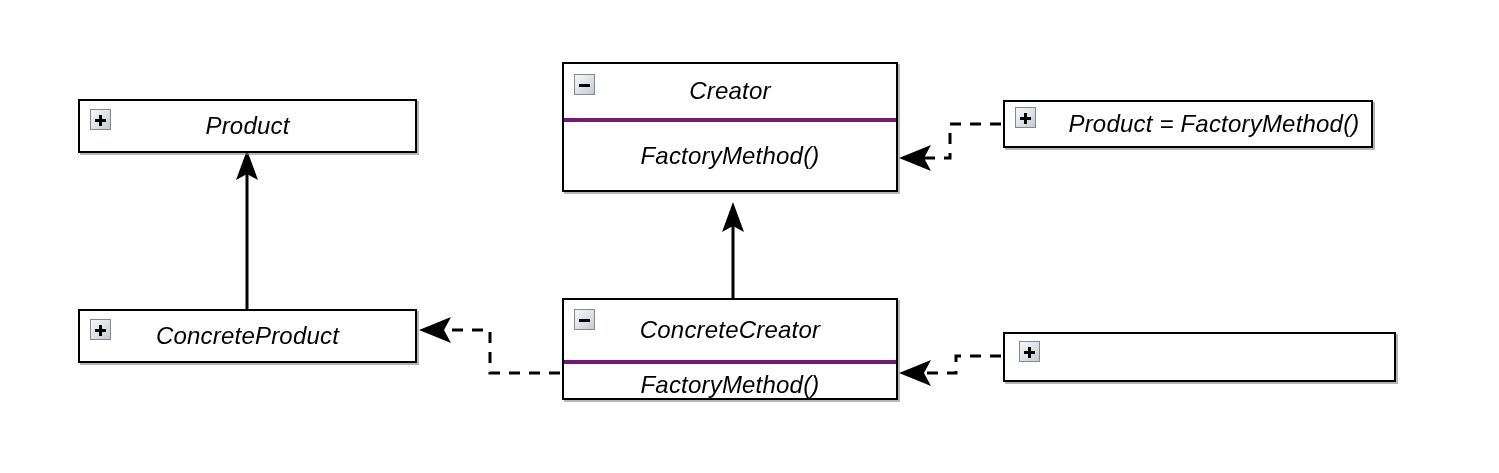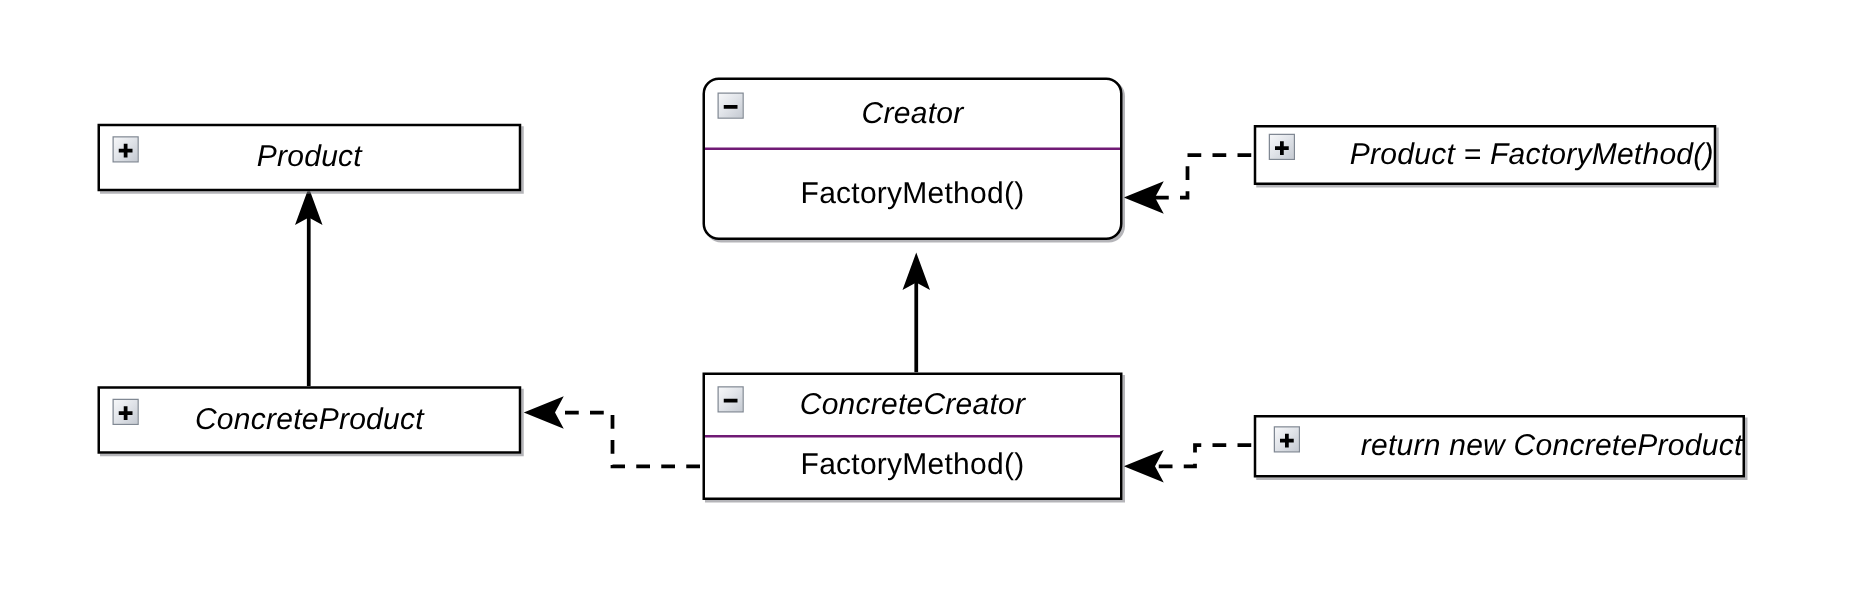--- a/index.html
+++ b/index.html
@@ -33,21 +33,22 @@
     z-index: 2;
   }
   .box-row {
     position: relative;
     box-sizing: border-box;
     display: flex;
     align-items: center;
     justify-content: center;
   }
   .row-divider {
-    border-top: 2px solid #701a75;
+    border-top: 4px solid #701a75;
+    font-style: italic;
   }
   .title-row {
     font-style: italic;
   }
   .title-text {
     font-size: 24px;
     font-style: italic;
     color: #000000;
     white-space: nowrap;
     letter-spacing: 0.2px;
@@ -59,21 +60,21 @@
     letter-spacing: 0.2px;
   }
   .note-text {
     font-size: 24px;
     font-style: italic;
     color: #000000;
     white-space: nowrap;
     letter-spacing: 0.2px;
   }
   .note-row {
-    justify-content: flex-end;
+    justify-content: center;
     padding-left: 52px;
     border-radius: 17px;
   }
   
   .tree-toggle {
     position: absolute;
     left: 10px;
     width: 21px;
     height: 21px;
     box-sizing: border-box;
@@ -146,47 +147,46 @@
     </div>
   </div>
 
   <div class="uml-box" style="left:78px; top:309px; width:339px; height:54px;">
     <div class="box-row title-row" style="height:50px;text-align:center;">
       <span class="tree-toggle plus" style="top:8px;"></span>
       <span class="title-text">ConcreteProduct</span>
     </div>
   </div>
 
-  <div class="uml-box" style="left:562px; top:62px; width:336px; height:130px;border-radius:13px;">
+  <div class="uml-box" style="left:562px; top:62px; width:336px; height:130px;">
     <div class="box-row title-row" style="height:54px;">
       <span class="tree-toggle minus" style="top:10px;"></span>
       <span class="title-text">Creator</span>
     </div>
     <div class="box-row row-divider" style="height:72px; flex-direction:column; justify-content:center;">
       <div class="member-text" style="line-height:32px;">FactoryMethod()</div>
     </div>
   </div>
 
   <div class="uml-box" style="left:562px; top:298px; width:336px; height:102px;">
-    <div class="box-row title-row" style="height:48px;">
+    <div class="box-row title-row" style="height:60px;">
       <span class="tree-toggle minus" style="top:9px;"></span>
       <span class="title-text">ConcreteCreator</span>
     </div>
     <div class="box-row row-divider" style="height:46px;">
       <div class="member-text">FactoryMethod()</div>
     </div>
   </div>
 
   <div class="uml-box" style="left:1003px; top:100px; width:370px; height:48px;">
     <div class="box-row note-row" style="height:44px;">
       <span class="tree-toggle plus" style="top:5px;"></span>
       <span class="note-text">Product = FactoryMethod()</span>
     </div>
   </div>
 
   <div class="uml-box" style="left:1003px; top:332px; width:393px; height:50px;">
     <div class="box-row note-row" style="height:46px; padding-left:60px;">
       <span class="tree-toggle plus" style="top:7px; left:14px;"></span>
-      <span class="note-text">return new ConcreteProduct</span>
     </div>
   </div>
 
 </div>
 
 </body></html>

